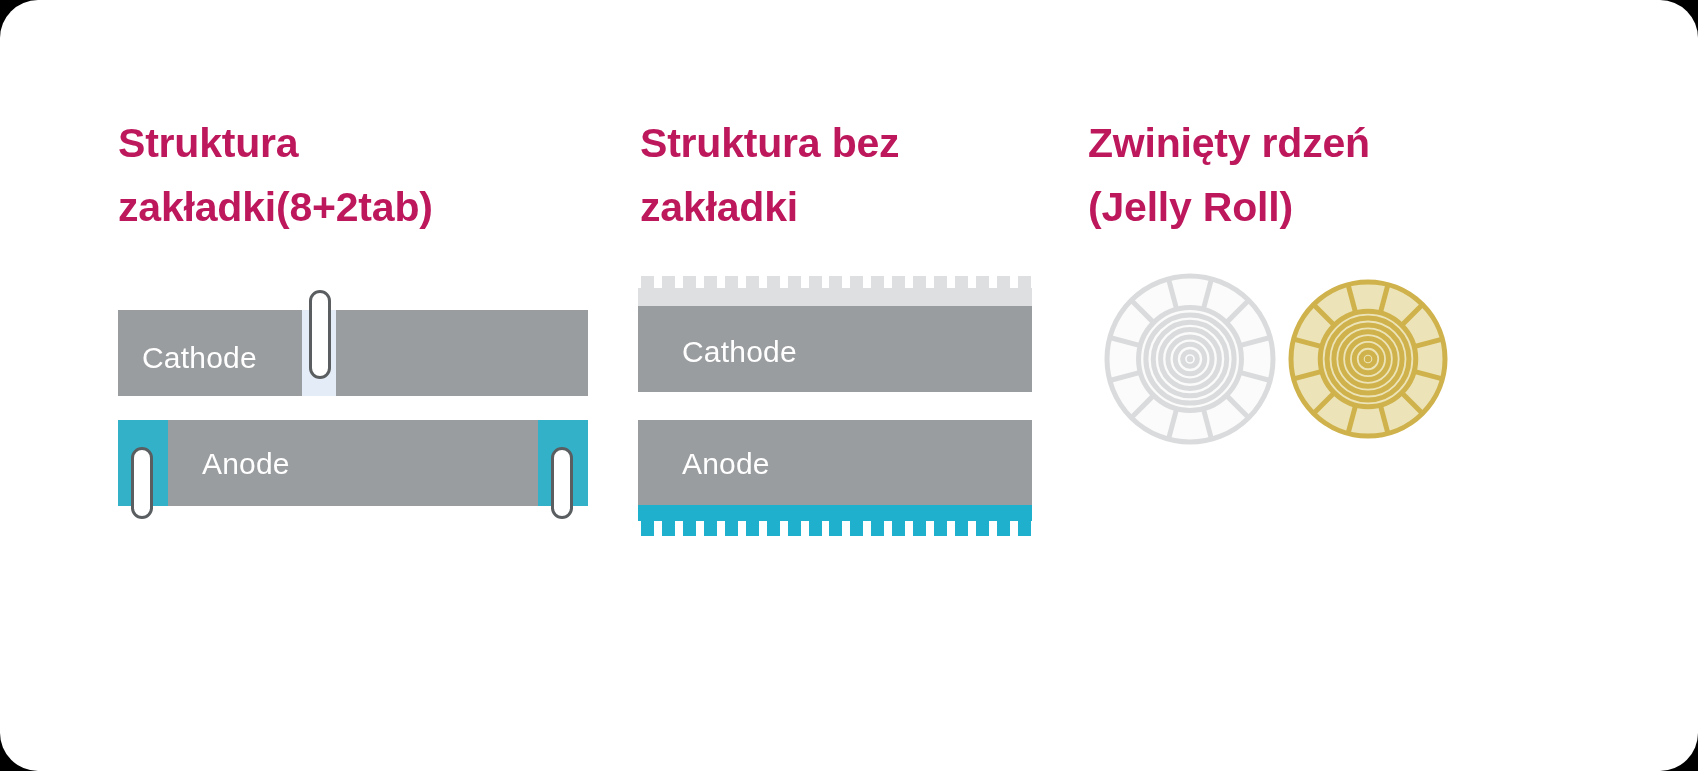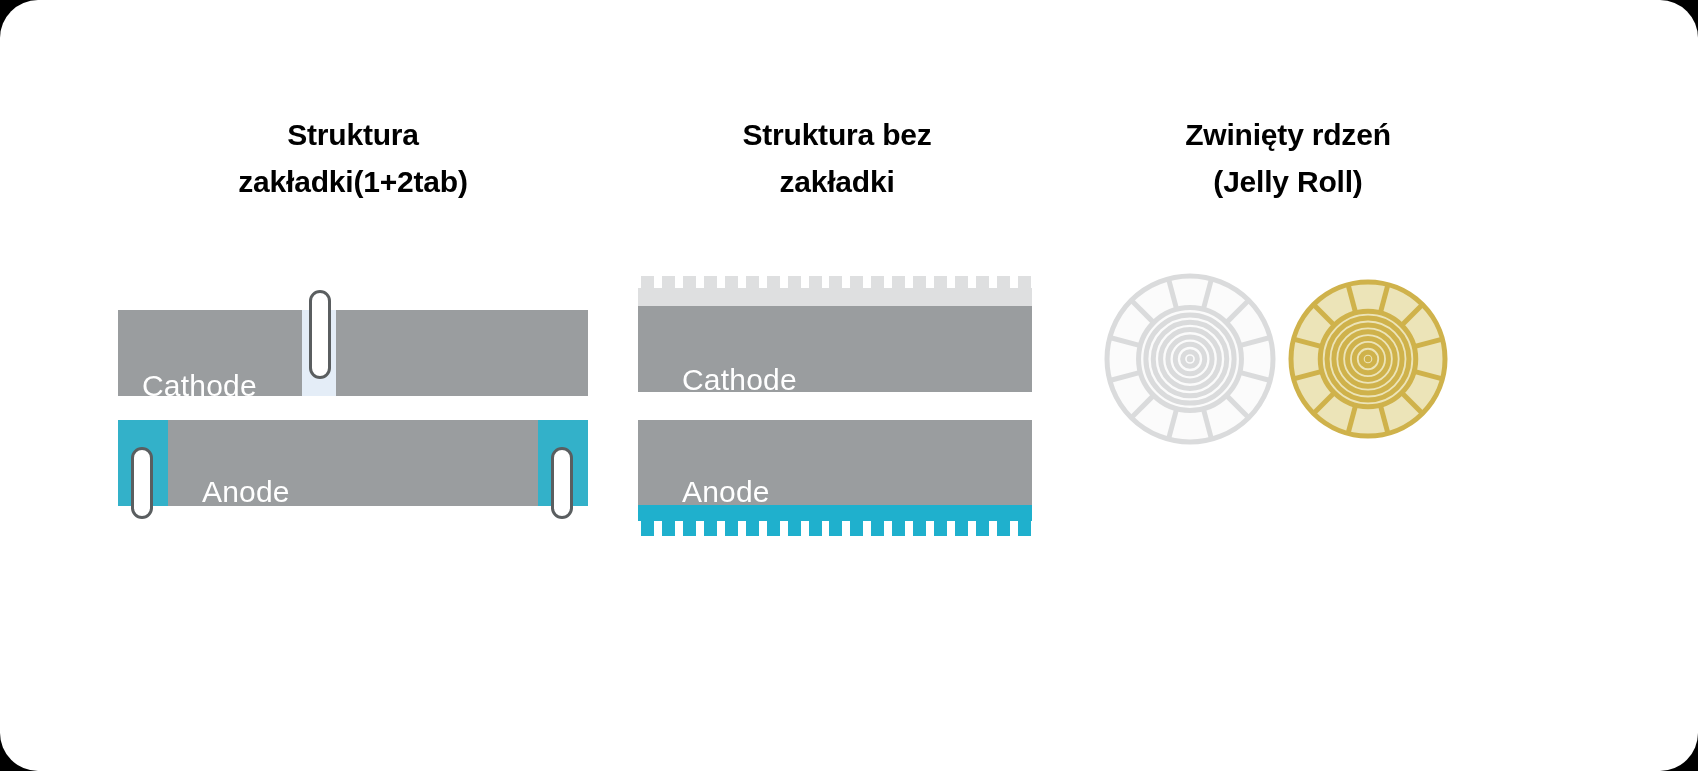--- a/index.html
+++ b/index.html
@@ -30,45 +30,43 @@
     position: absolute;
     left: 0;
     top: 0;
     width: 1698px;
     height: 771px;
   }
 
   
   .col-title {
     position: absolute;
-    text-align: center;
     font-weight: bold;
-    font-size: 30px;
+    font-size: 41px;
     line-height: 1.55;
-    color: #000000;
+    color: #be185d;
     letter-spacing: -0.2px;
   }
   #title-1 { left: 118px;  top: 112px; width: 470px; }
   #title-2 { left: 640px;  top: 112px; width: 394px; }
   #title-3 { left: 1088px; top: 112px; width: 400px; }
 
   
   .bar {
     position: absolute;
     background: #9a9d9f;
     box-sizing: border-box;
   }
   .bar-label {
     position: absolute;
     color: #ffffff;
     font-size: 30px;
     font-weight: normal;
     letter-spacing: 0.2px;
     white-space: nowrap;
-    margin-top: 28px;
   }
 
   
   #c1-cathode {
     left: 118px;
     top: 310px;
     width: 470px;
     height: 86px;
   }
   #c1-cathode-slot {
@@ -192,21 +190,21 @@
   #roll-gold { left: 1288px; top: 279px; }
 </style>
 </head>
 <body>
 
 <div class="card">
   <div class="columns">
 
     <div class="col-title" id="title-1">
       <div>Struktura</div>
-      <div>zakładki(1+2tab)</div>
+      <div>zakładki(8+2tab)</div>
     </div>
 
     <div class="col-title" id="title-3">
       <div>Zwinięty rdzeń</div>
       <div>(Jelly Roll)</div>
     </div>
 
     <div class="col-title" id="title-2">
       <div>Struktura bez</div>
       <div>zakładki</div>

